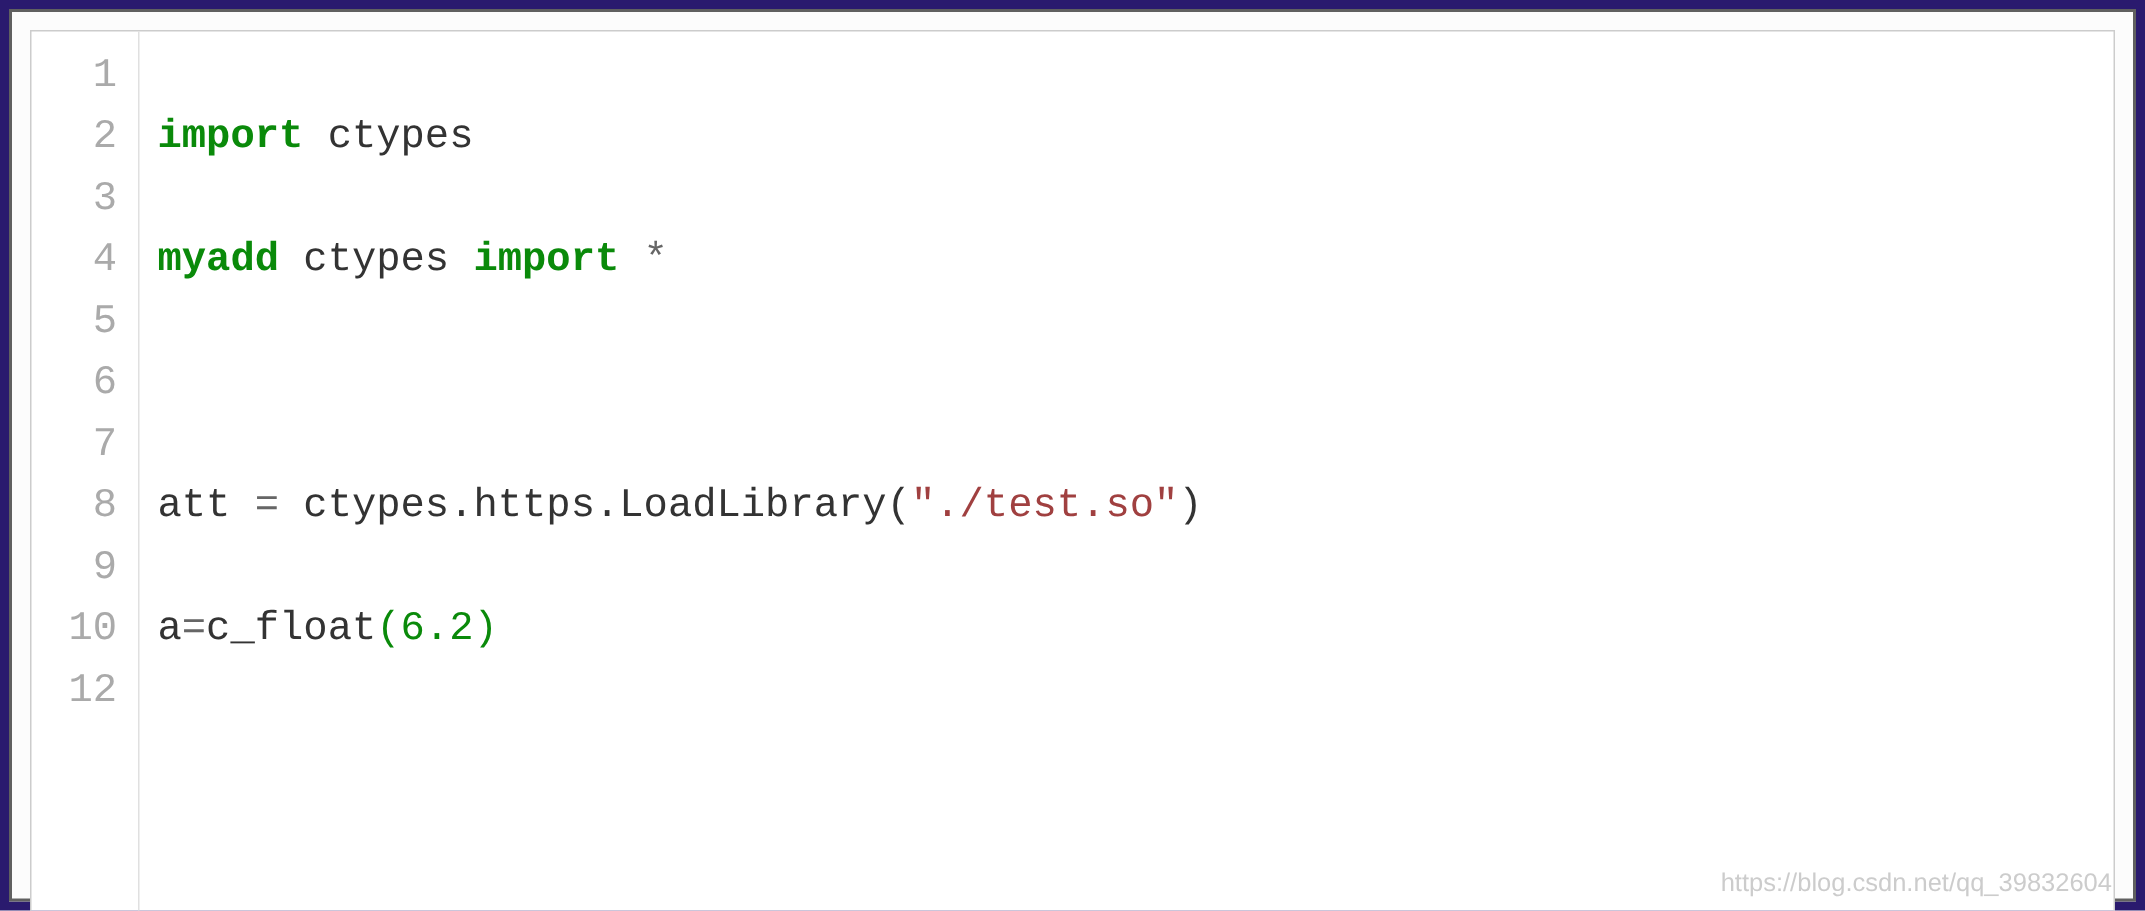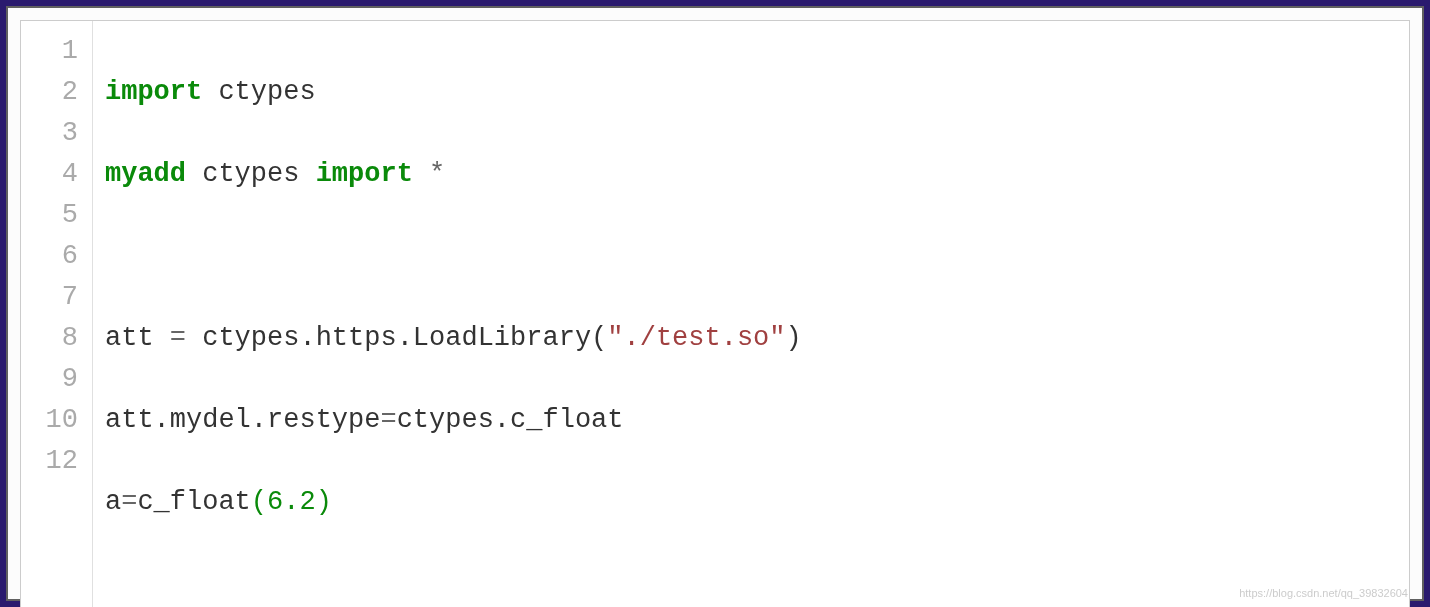--- a/index.html
+++ b/index.html
@@ -41,21 +41,21 @@
     }
     .kw { color: #0a8a0a; font-weight: bold; margin-top: 24px; }
     .str { color: #a04040; }
     .op { color: #666; }
     .paren-green { color: #0a8a0a; }
     .watermark {
       position: absolute;
       right: 22px;
       bottom: 8px;
       color: #ccc;
-      font-size: 11px;
+      font-size: 17px;
       font-family: Arial, sans-serif;
     }
   </style>
 </head>
 <body>
 
 <div class="outer">
   <div class="code-box">
     <div class="gutter">
       <div>1</div>
@@ -68,21 +68,20 @@
       <div>8</div>
       <div>9</div>
       <div>10</div>
       <div>12</div>
     </div>
     <div class="code">
 <div><span class="kw">import</span><span> ctypes</span></div>
 <div><span class="kw">myadd</span><span> ctypes </span><span class="kw">import</span><span class="op"> *</span></div>
 <div>&nbsp;</div>
 <div><span>att </span><span class="op">=</span><span> ctypes.https.LoadLibrary(</span><span class="str">"./test.so"</span><span>)</span></div>
-<div><span>att.mydel.restype</span><span class="op">=</span><span>ctypes.c_float</span></div>
 <div><span>a</span><span class="op">=</span><span>c_float</span><span class="paren-green">(</span><span class="paren-green">6.2</span><span class="paren-green">)</span></div>
 
 
 
 
     </div>
   </div>
 
 </div>
 <div class="watermark">https://blog.csdn.net/qq_39832604</div>

